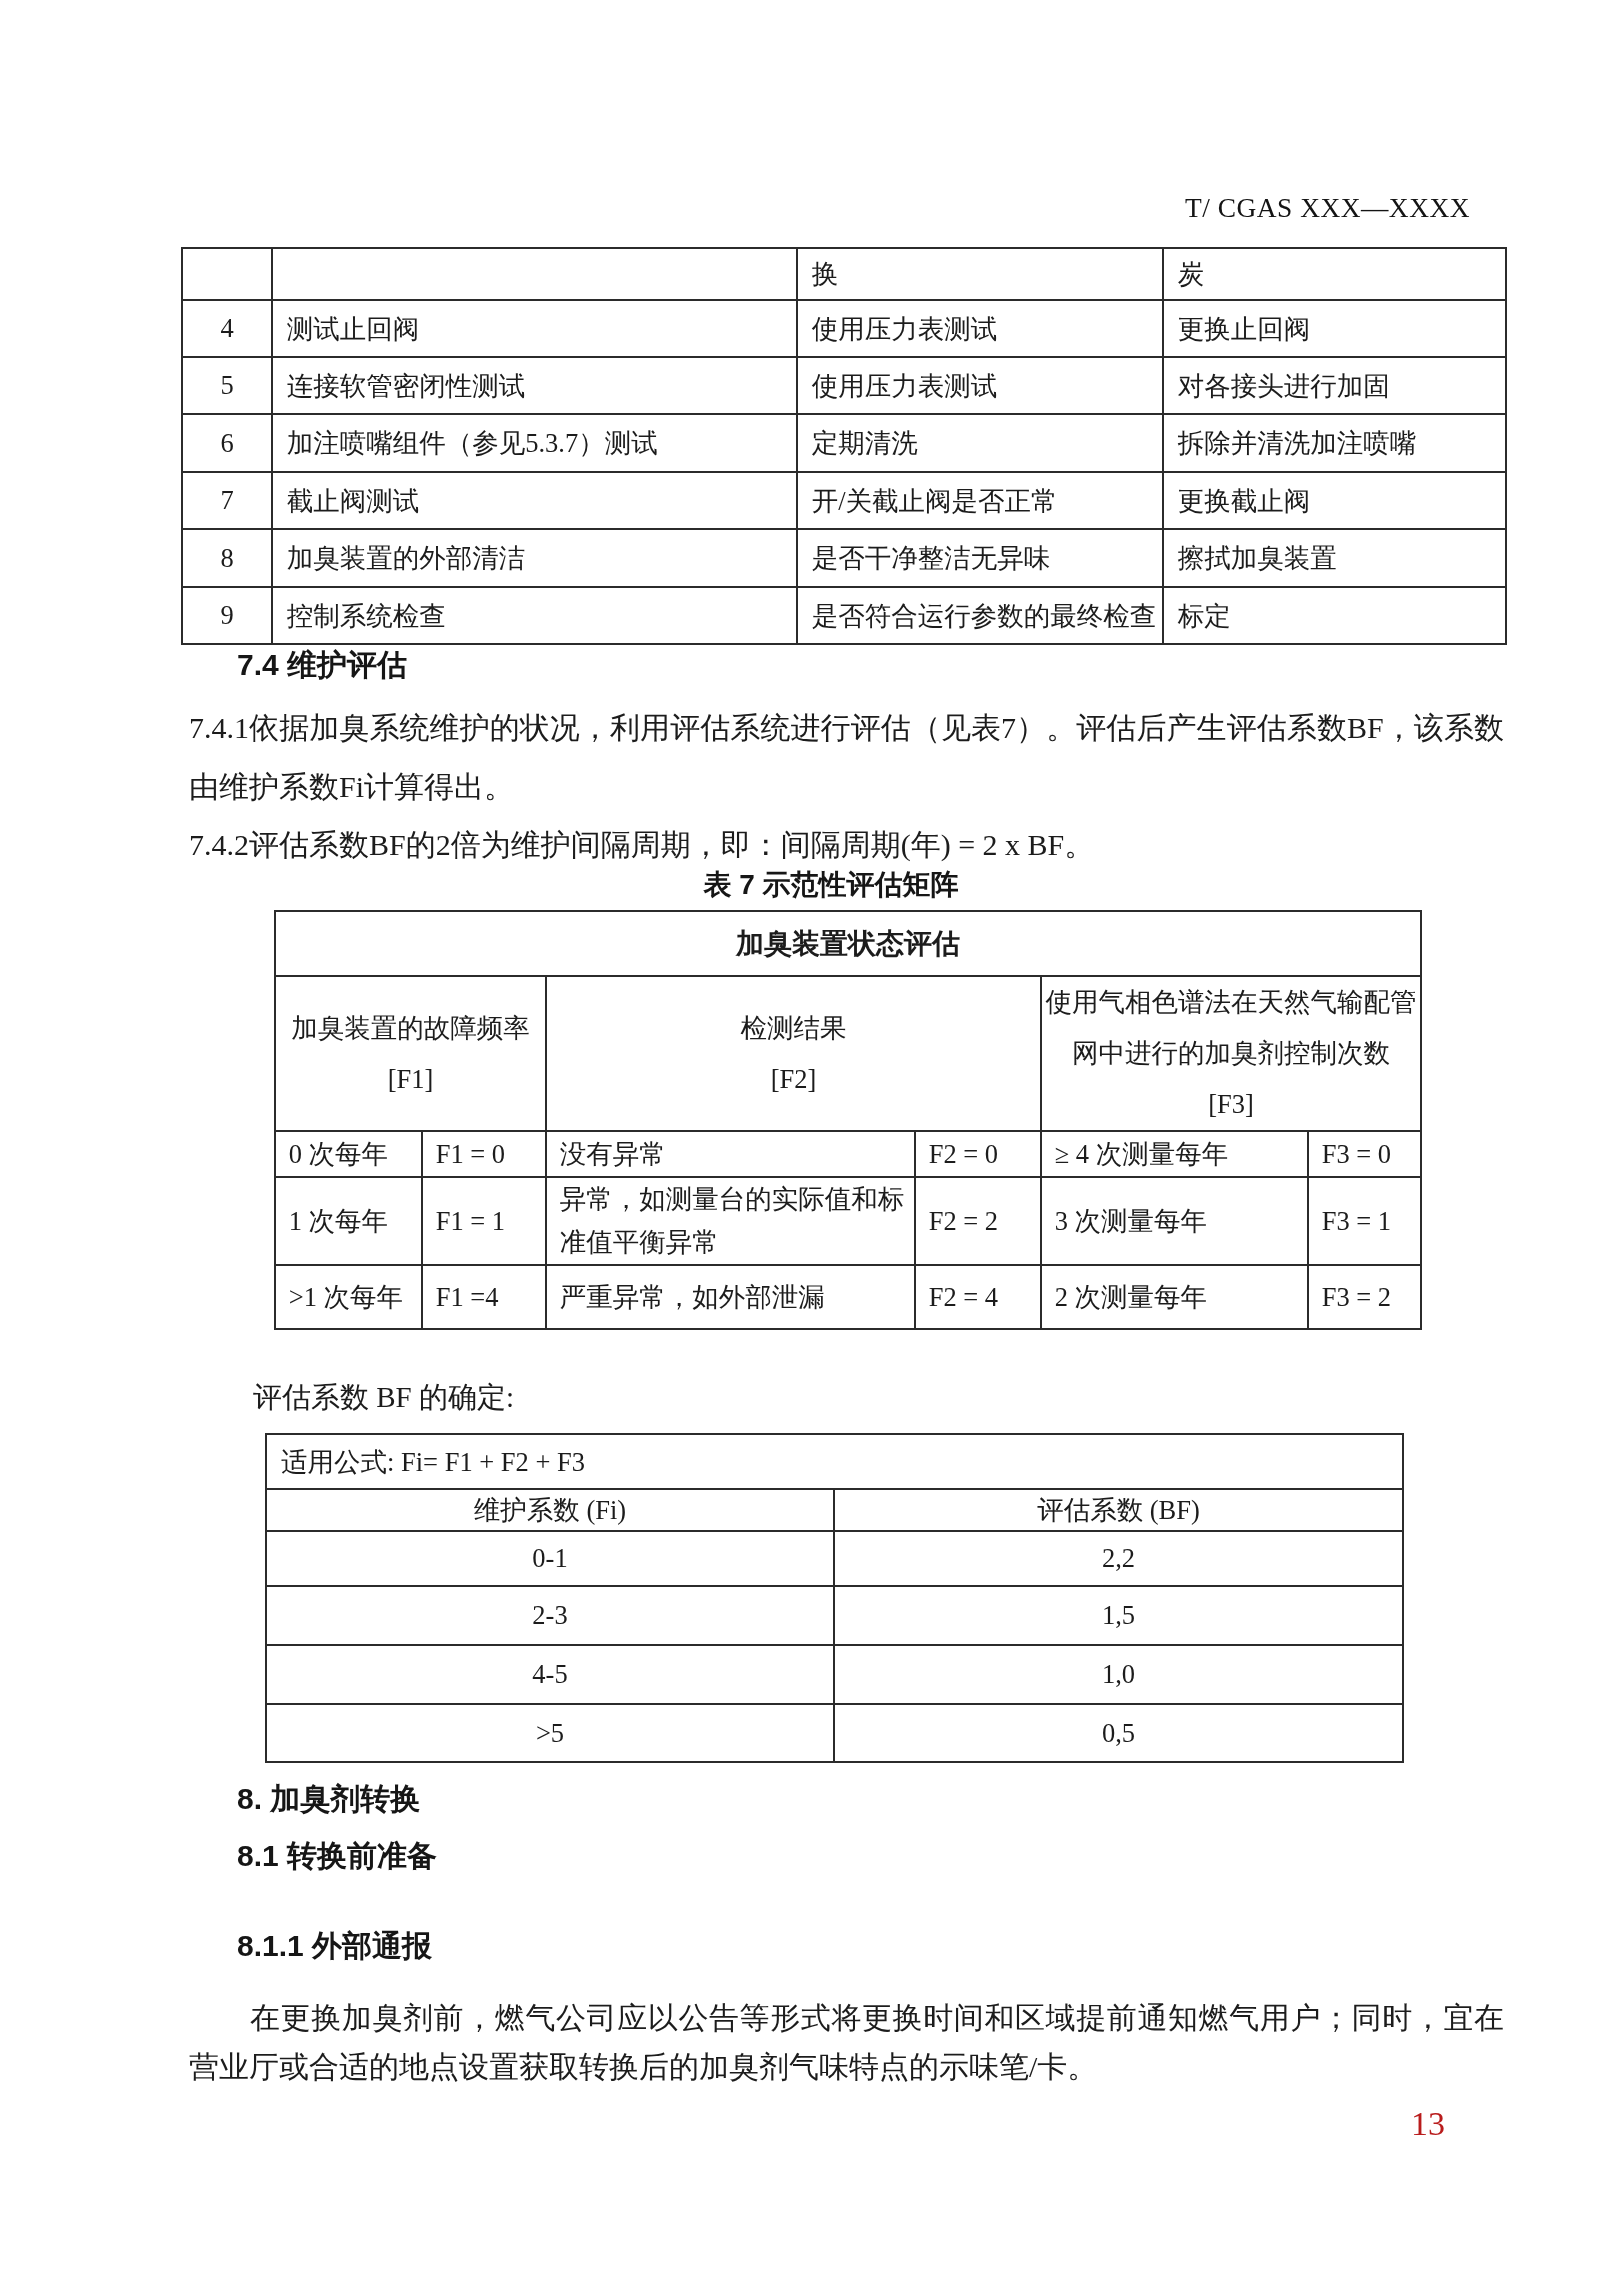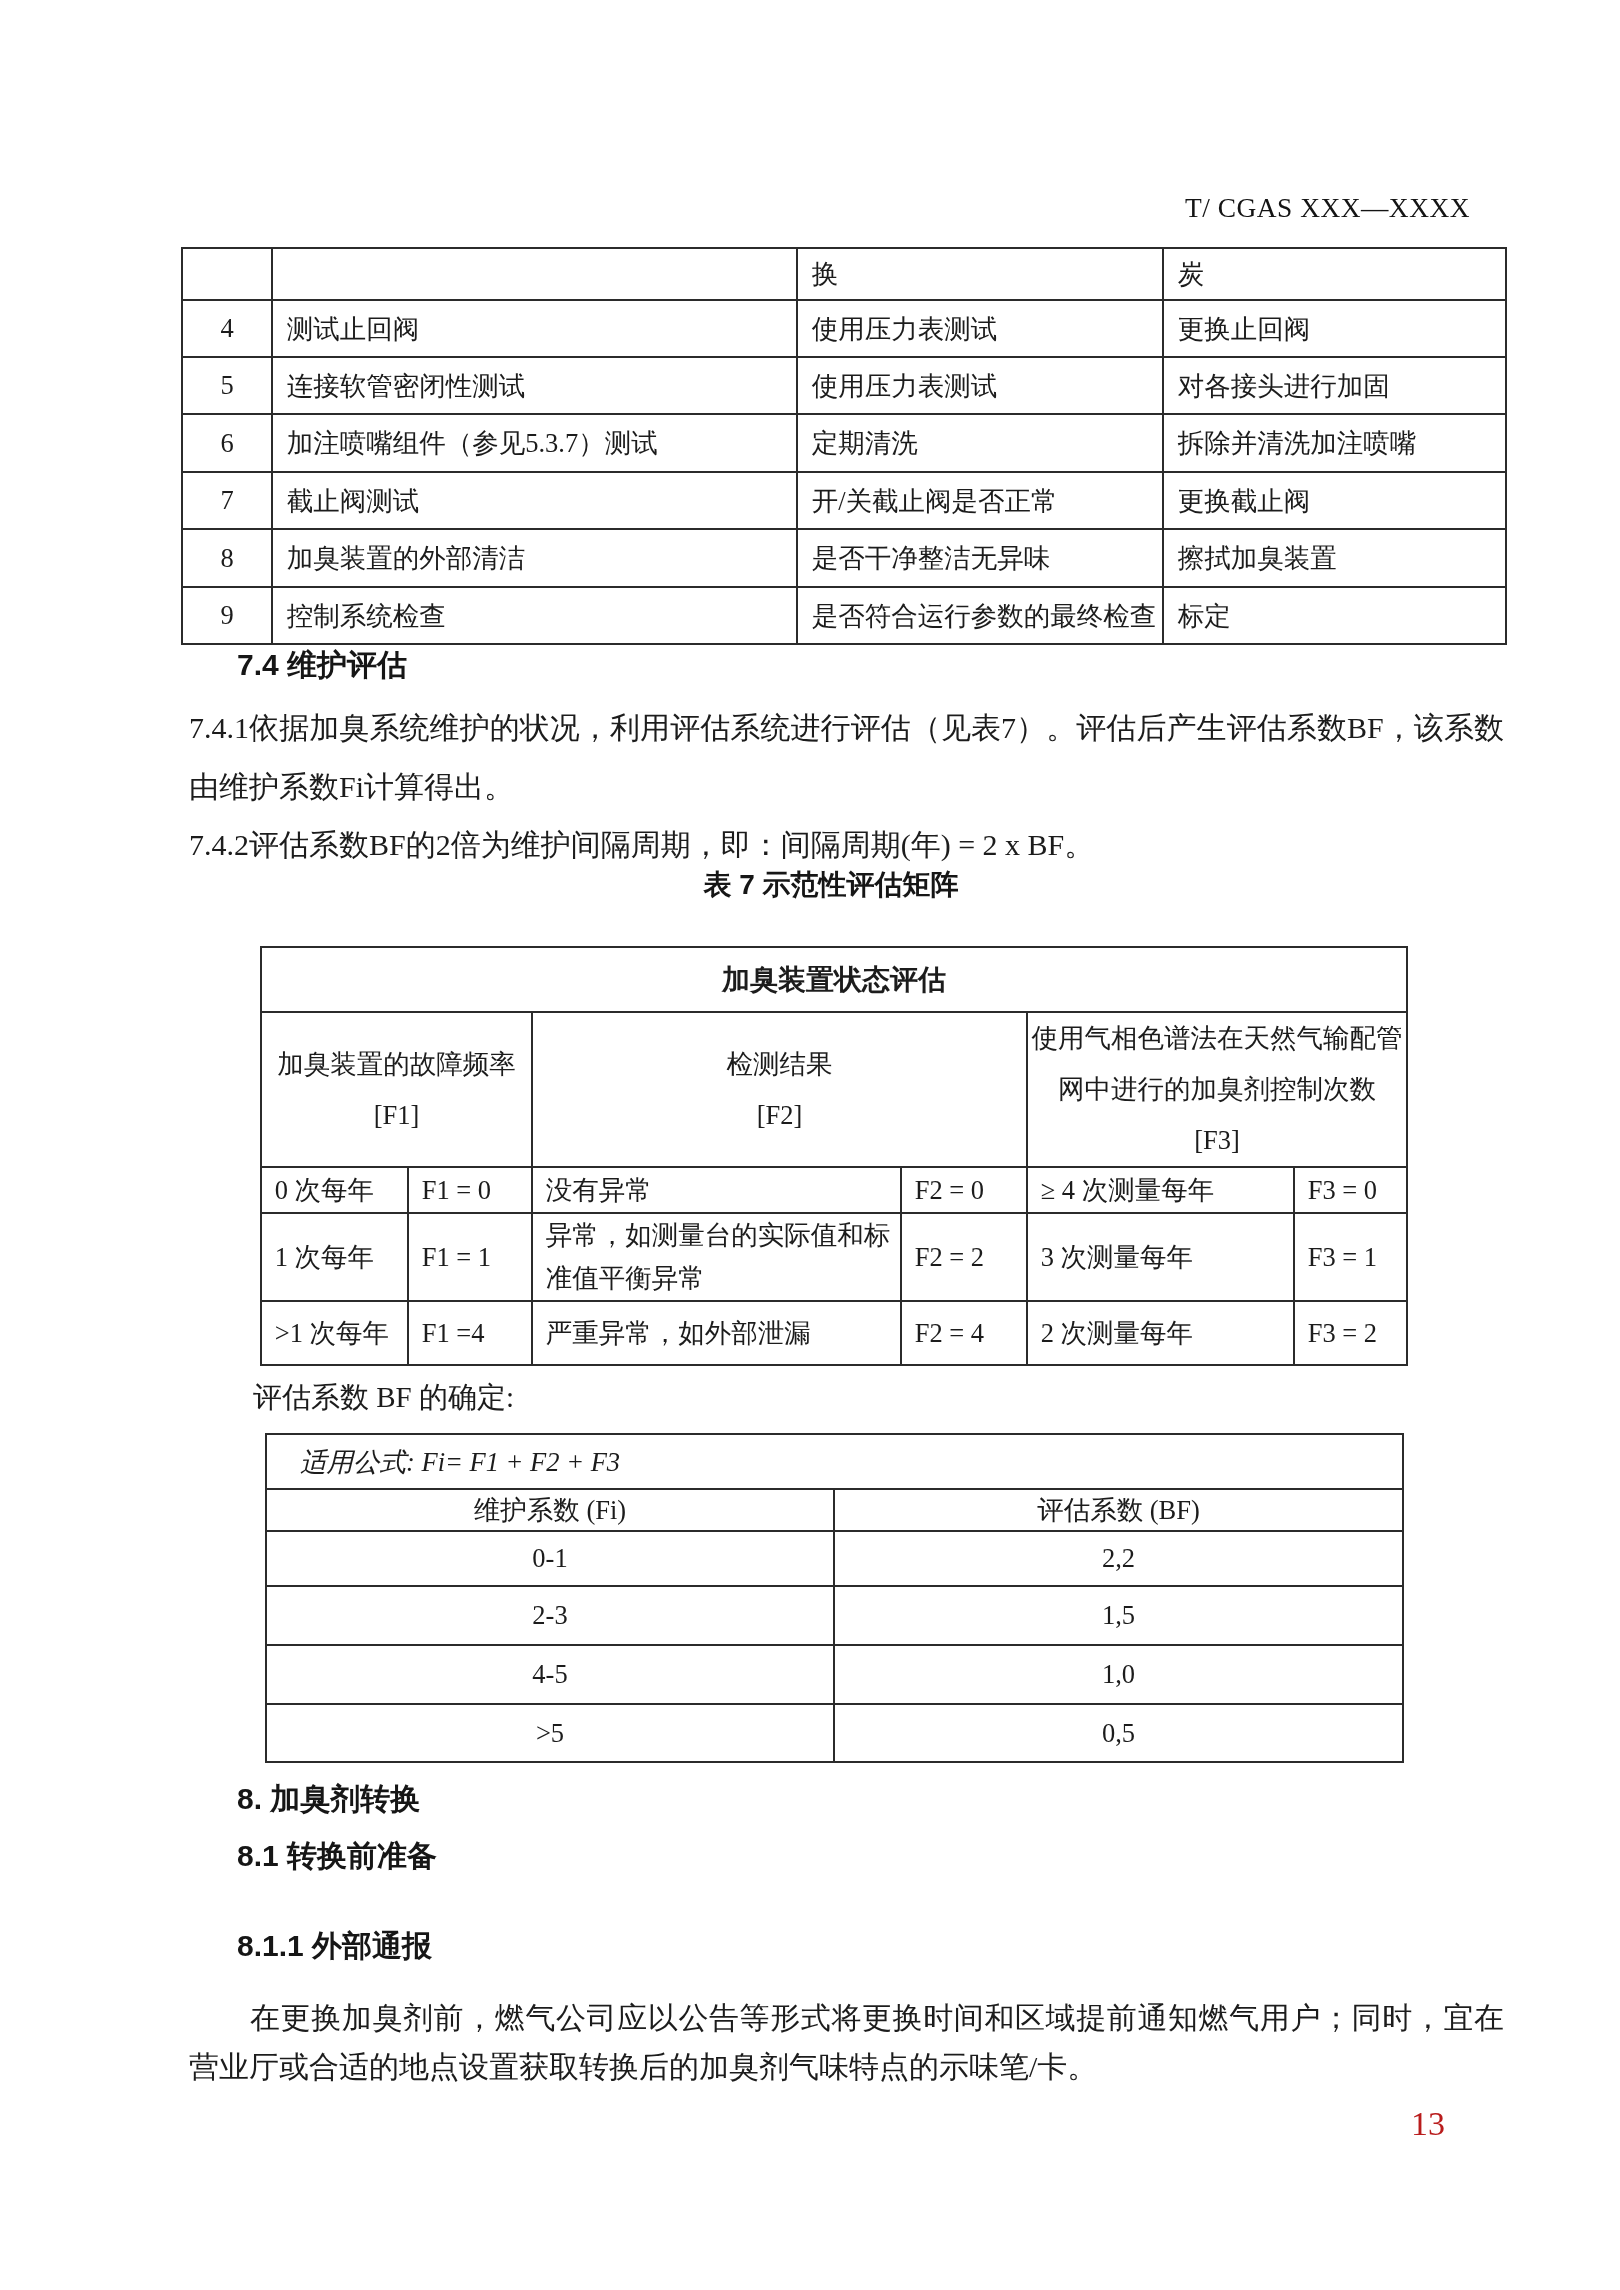--- a/index.html
+++ b/index.html
@@ -33,36 +33,36 @@
   .tableA td{font-size:26.5px;}
   .tableA td.num{text-align:center;}
   .tableA td.cell{padding:0 3.9px 0 13.7px;text-align:left;}
   
   .caption7{
     position:absolute;left:258px;top:866px;width:1146px;
     text-align:center;
     font-family:"Liberation Sans","DejaVu Sans",sans-serif;
     font-weight:bold;font-size:28px;color:#161616;
   }
-  .table7{left:260px;top:910px;width:1146px;margin-top:36px;}
+  .table7{left:274px;top:910px;width:1146px;}
   .table7 td{font-size:26.5px;}
   .table7 td.t7title{
     text-align:center;font-weight:bold;font-size:28px;
   }
   .table7 td.t7head{text-align:center;padding:0 2px;}
   .table7 .hline{line-height:51px;}
   .table7 td.cell{padding:0 3.9px 0 12.7px;text-align:left;line-height:43px;}
   
   .bf-lead{
     position:absolute;left:253px;top:1378px;
     font-size:29px;color:#1c1c1c;white-space:nowrap;
   }
   .tableBF{left:265px;top:1433px;width:1137px;}
   .tableBF td{font-size:26.5px;text-align:center;}
-  .tableBF td.formula{text-align:left;padding-left:33px;font-style:italic;}
+  .tableBF td.formula{text-align:left;padding-left:14px;}
   
   .h-bold{
     position:absolute;left:190px;
     font-family:"Liberation Sans","DejaVu Sans",sans-serif;
     font-weight:bold;font-size:30px;color:#161616;white-space:nowrap;margin-left:47px;
   }
   .para{
     position:absolute;left:189px;width:1315px;
     font-size:30px;line-height:59px;
     text-align:justify;text-justify:inter-character;

